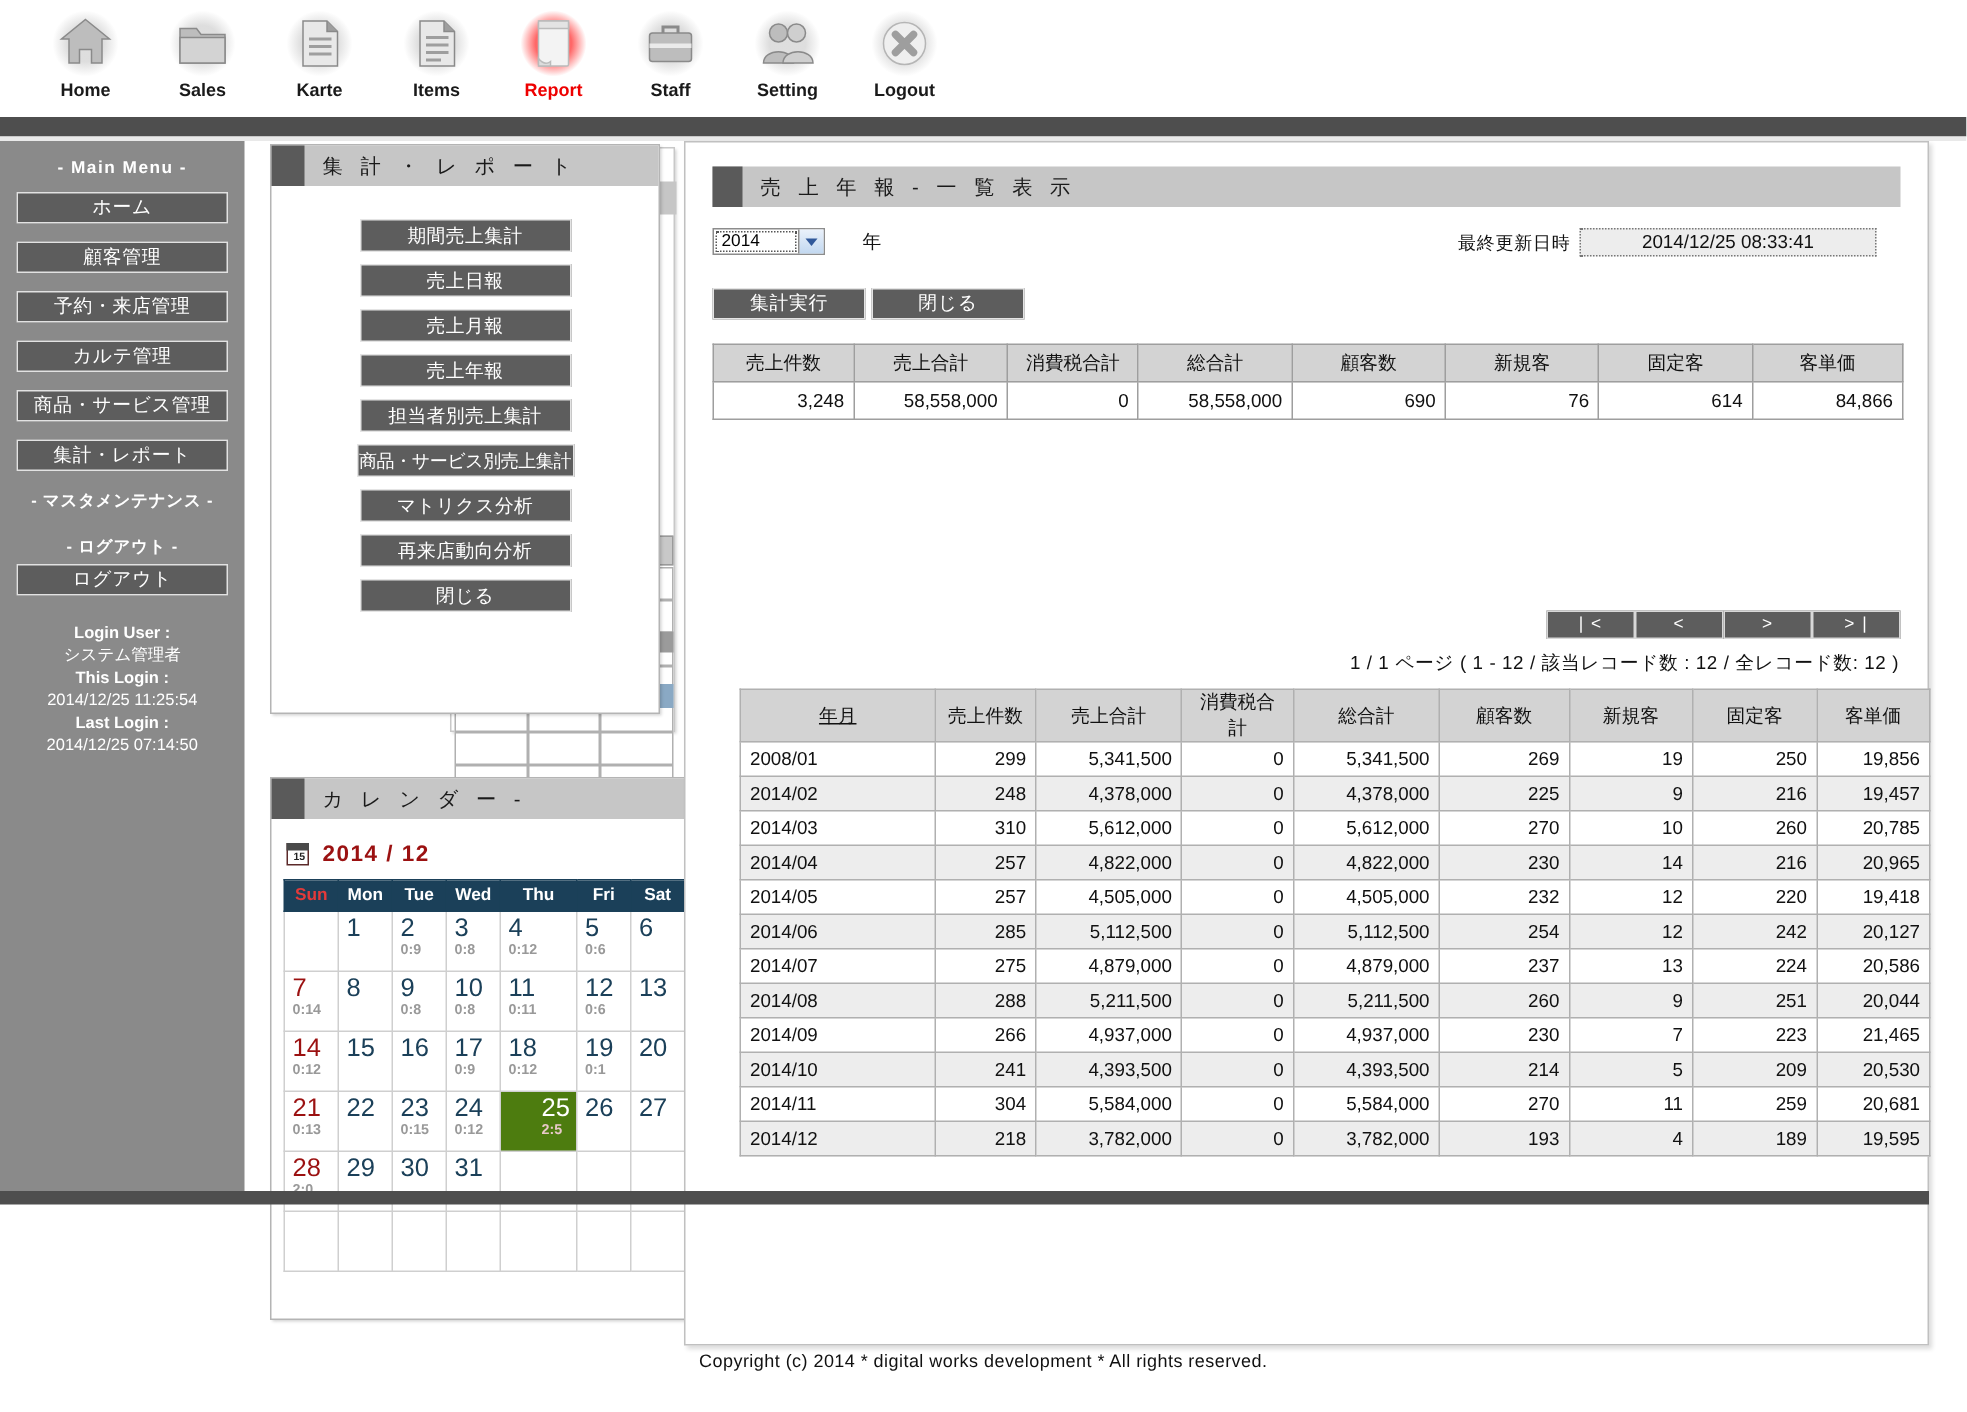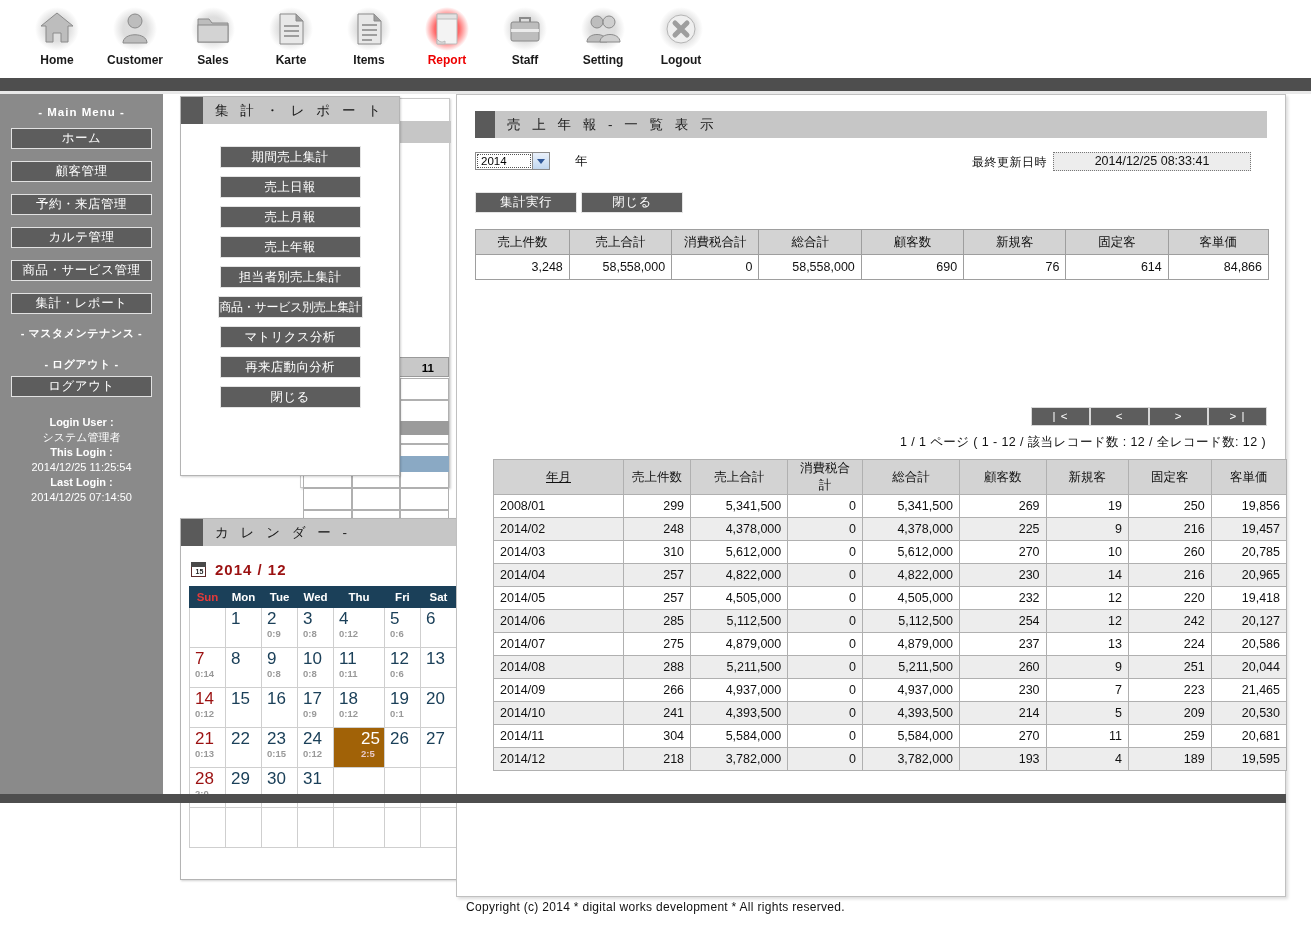--- a/index.html
+++ b/index.html
@@ -95,21 +95,21 @@
     position:absolute; left:4px; top:302px; width:17px; height:15px;
     background:linear-gradient(#e8f0fb,#bcd4ee); border:1px solid #6a8fc0;
     color:#2b4f84; font-size:11px; text-align:center; line-height:13px; font-weight:bold;
     border-radius:2px;
   }
   .bg-bar-gray { position:absolute; left:2px; top:322px; width:146px; height:14px; background:#9b9b9b; }
   .bg-bar-blue { position:absolute; left:2px; top:357px; width:146px; height:16px; background:#8aa9c4; }
   .bg-lamp { position:absolute; left:14px; top:468px; width:40px; height:22px; }
 
   
-  #menu-panel { left:180px; top:96px; width:220px; height:380px; z-index:3; }
+  #menu-panel { left:180px; top:96px; width:260px; height:380px; z-index:3; }
   #menu-panel .panel-hd { background:#c6c6c6; }
   .menu-list { padding:22px 0 0 0; }
   .menu-btn {
     display:block; width:141px; height:22px; margin:0 auto 8px auto;
     background:#5d5d5d; color:#fff; border:1px solid #e4e4e4;
     font-size:12.5px; line-height:20px; text-align:center; cursor:pointer;
     letter-spacing:0.3px;
   }
   .menu-btn.wide { width:145px; letter-spacing:-0.3px; font-size:12px;}
 
@@ -140,21 +140,21 @@
     height:21px; border:1px solid #1b4059;
   }
   table.cal th.sun { color:#e33a3a; }
   table.cal td {
     border:1px solid #cfcfcf; width:48px; height:40px; vertical-align:top;
     padding:1px 4px 2px 5px; background:#fff;
   }
   .d-num { font-size:17px; color:#1b4059; line-height:19px; }
   .d-num.sun { color:#9b1111; }
   .d-min { font-size:9.5px; font-weight:bold; color:#999999; line-height:11px; }
-  table.cal td.today { background:#a16207;padding-left:27px; }
+  table.cal td.today { background:#4d7c0f;padding-left:27px; }
   table.cal td.today .d-num { color:#ffffff; }
   table.cal td.today .d-min { color:#e8c9c9; }
 
   
   #report-win {
     position:absolute; left:456px; top:94px; width:830px; height:803px;
     background:#fff; border:1px solid #c0c0c0; z-index:6;
     box-shadow: 2px 2px 3px rgba(0,0,0,0.14);
   }
   .rep-hd {
@@ -245,34 +245,20 @@
       <defs>
                 <radialGradient id="glhome-icon" cx="50%" cy="50%" r="50%">
         <stop offset="55%" stop-color="#d8d8d8" stop-opacity="0.85"></stop>
         <stop offset="100%" stop-color="#d8d8d8" stop-opacity="0"></stop>
       </radialGradient>
               </defs>
       <circle cx="23" cy="23" r="22" fill="url(#glhome-icon)"></circle>
               <path d="M23 7 L39 20 L34 20 L34 36 L27 36 L27 27 L19 27 L19 36 L12 36 L12 20 L7 20 Z" fill="#bdbdbd" stroke="#8a8a8a" stroke-width="1"></path>
             </svg></div>
                  <div class="navlabel">Home</div>
-        </div>
-        <div class="navitem">
-          <div class="navicon"><svg width="46" height="46" viewBox="0 0 46 46">
-      <defs>
-                <radialGradient id="glperson-icon" cx="50%" cy="50%" r="50%">
-        <stop offset="55%" stop-color="#d8d8d8" stop-opacity="0.85"></stop>
-        <stop offset="100%" stop-color="#d8d8d8" stop-opacity="0"></stop>
-      </radialGradient>
-              </defs>
-      <circle cx="23" cy="23" r="22" fill="url(#glperson-icon)"></circle>
-              <circle cx="23" cy="15" r="7" fill="#bdbdbd" stroke="#8a8a8a"></circle>
-              <path d="M11 37 C11 26 35 26 35 37 Z" fill="#bdbdbd" stroke="#8a8a8a"></path>
-            </svg></div>
-                 <div class="navlabel">Customer</div>
         </div>
         <div class="navitem">
           <div class="navicon"><svg width="46" height="46" viewBox="0 0 46 46">
       <defs>
                 <radialGradient id="glfolder-icon" cx="50%" cy="50%" r="50%">
         <stop offset="55%" stop-color="#d8d8d8" stop-opacity="0.85"></stop>
         <stop offset="100%" stop-color="#d8d8d8" stop-opacity="0"></stop>
       </radialGradient>
               </defs>
       <circle cx="23" cy="23" r="22" fill="url(#glfolder-icon)"></circle>

